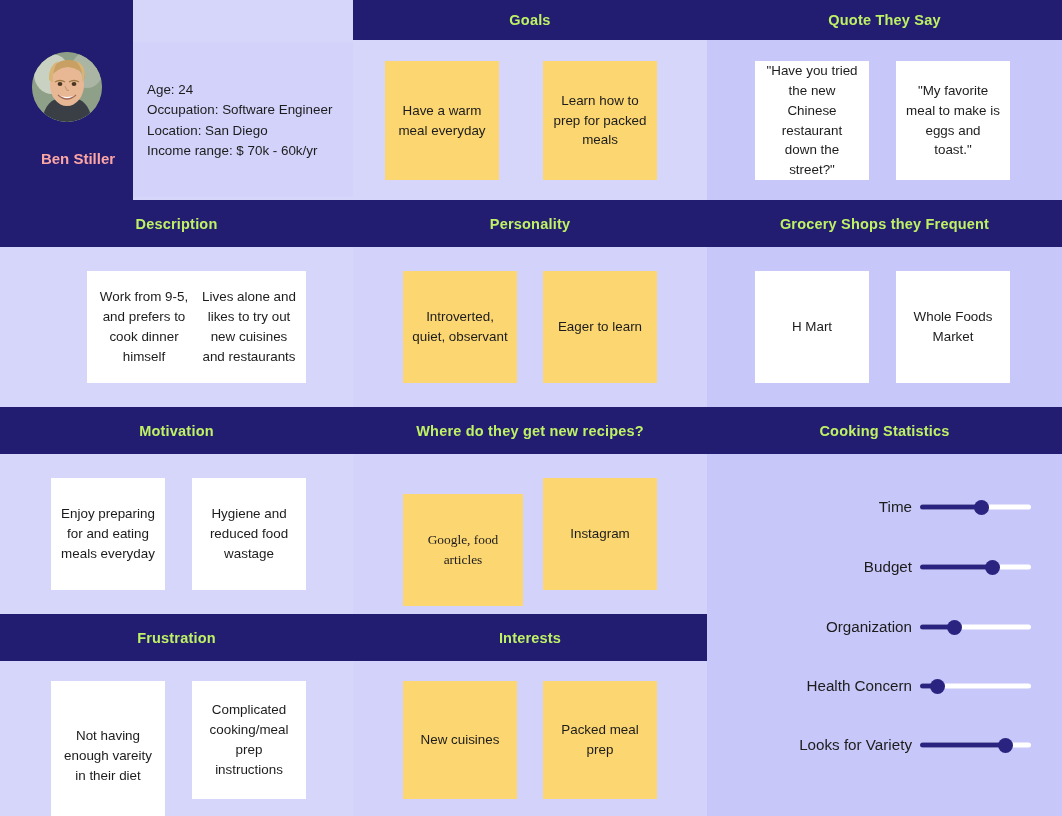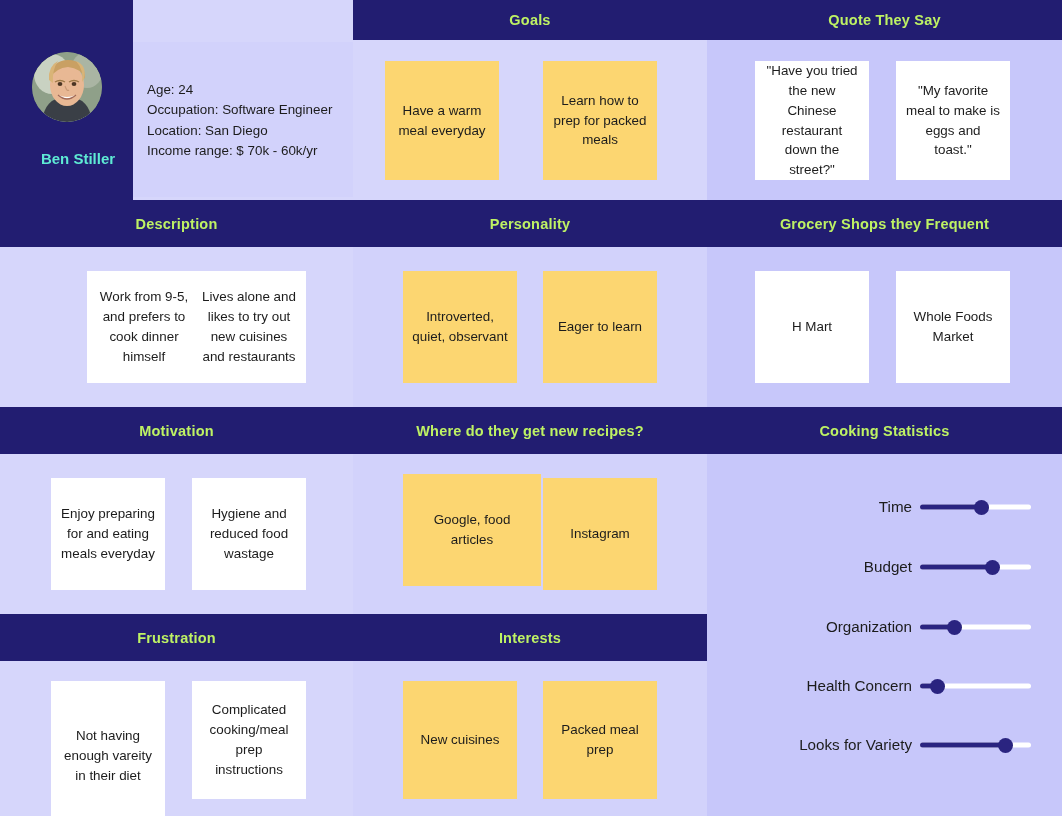--- a/index.html
+++ b/index.html
@@ -62,21 +62,21 @@
     width:70px;height:70px;
     border-radius:50%;
     overflow:hidden;
     background:#7d8f7a;
   }
   .avatar svg{display:block;width:70px;height:70px;}
   .profile-name{
     position:absolute;
     left:0;top:150px;width:156px;
     text-align:center;
-    color:#5eead4;
+    color:#fca5a5;
     font-size:15px;
     font-weight:bold;
   }
   .info-box{
     position:absolute;
     left:133px;top:42px;
     width:220px;height:155px;
     background:#d2d2fb;
     box-sizing:border-box;
     padding:38px 0 0 14px;
@@ -210,21 +210,21 @@
   <div class="band" style="left:353px;top:407px;width:354px;height:47px;">
     <div class="band-title">Where do they get new recipes?</div>
   </div>
 
   <div class="panel pane-light" style="left:0;top:454px;width:353px;height:160px;">
     <div class="card card-white" style="left:51px;top:24px;width:114px;height:112px;">Enjoy preparing for and eating meals everyday</div>
     <div class="card card-white" style="left:192px;top:24px;width:114px;height:112px;">Hygiene and reduced food wastage</div>
   </div>
 
   <div class="panel pane-mid" style="left:353px;top:454px;width:354px;height:160px;">
-    <div class="card card-yellow" style="left:50px;top:20px;width:138px;height:112px;">Google, food articles</div>
+    <div class="card card-yellow" style="left:50px;top:40px;width:120px;height:112px;font-family:Liberation Serif, serif;">Google, food articles</div>
     <div class="card card-yellow" style="left:190px;top:24px;width:114px;height:112px;">Instagram</div>
   </div>
 
   <div class="band" style="left:0;top:614px;width:353px;height:47px;">
     <div class="band-title">Frustration</div>
   </div>
   <div class="band" style="left:353px;top:614px;width:354px;height:47px;">
     <div class="band-title">Interests</div>
   </div>
 

